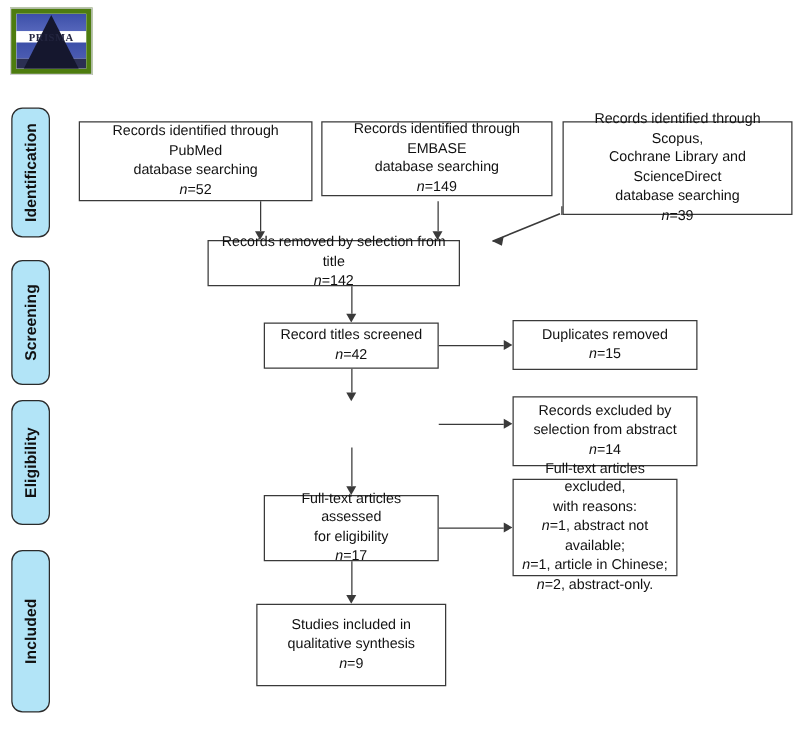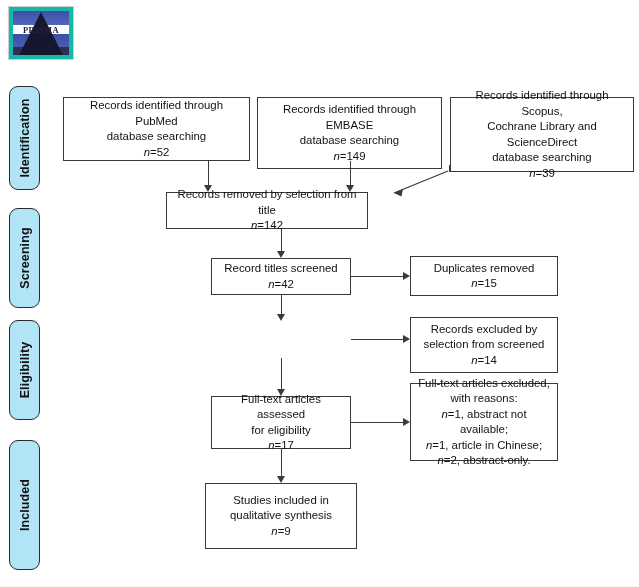--- a/index.html
+++ b/index.html
@@ -18,21 +18,21 @@
     overflow: hidden;
   }
 
   
   .logo {
     position: absolute;
     left: 8px;
     top: 6px;
     width: 64px;
     height: 52px;
-    background: #14b8a6;
+    background: #4d7c0f;
     border: 1px solid #cfcfd2;
     overflow: hidden;
   }
   .logo-inner {
     position: absolute;
     left: 4px;
     top: 4px;
     width: 56px;
     height: 44px;
     background: #ffffff;
@@ -171,21 +171,21 @@
   </div>
 
   <div class="box" style="left:63px; top:97px; width:187px; height:64px;">
     <div class="txt">
       <span>Records identified through PubMed</span><br>
       <span>database searching</span><br>
       <i>n</i><span>=52</span>
     </div>
   </div>
 
-  <div class="box" style="left:257px; top:97px; width:185px; height:72px;">
+  <div class="box" style="left:257px; top:97px; width:185px; height:60px;">
     <div class="txt">
       <span>Records identified through EMBASE</span><br>
       <span>database searching</span><br>
       <i>n</i><span>=149</span>
     </div>
   </div>
 
   <div class="box" style="left:450px; top:97px; width:184px; height:75px;">
     <div class="txt">
       <span>Records identified through Scopus,</span><br>
@@ -237,40 +237,40 @@
   <div class="vline" style="left:281px; top:295px; height:19px;"></div>
   <div class="arrow-down" style="left:276.5px; top:314px;"></div>
 
 
   <div class="hline" style="left:351px; top:339px; width:52px;"></div>
   <div class="arrow-right" style="left:403px; top:334.5px;"></div>
 
   <div class="box" style="left:410px; top:317px; width:148px; height:56px;">
     <div class="txt">
       <span>Records excluded by</span><br>
-      <span>selection from screened</span><br>
+      <span>selection from abstract</span><br>
       <i>n</i><span>=14</span>
     </div>
   </div>
 
   <div class="vline" style="left:281px; top:358px; height:31px;"></div>
   <div class="arrow-down" style="left:276.5px; top:389px;"></div>
 
   <div class="box" style="left:211px; top:396px; width:140px; height:53px;">
     <div class="txt">
       <span>Full-text articles assessed</span><br>
       <span>for eligibility</span><br>
       <i>n</i><span>=17</span>
     </div>
   </div>
 
   <div class="hline" style="left:351px; top:422px; width:52px;"></div>
   <div class="arrow-right" style="left:403px; top:417.5px;"></div>
 
-  <div class="box" style="left:410px; top:383px; width:148px; height:78px;">
+  <div class="box" style="left:410px; top:383px; width:132px; height:78px;">
     <div class="txt">
       <span>Full-text articles excluded,</span><br>
       <span>with reasons:</span><br>
       <i>n</i><span>=1, abstract not available;</span><br>
       <i>n</i><span>=1, article in Chinese;</span><br>
       <i>n</i><span>=2, abstract-only.</span>
     </div>
   </div>
 
   <div class="vline" style="left:281px; top:449px; height:27px;"></div>

